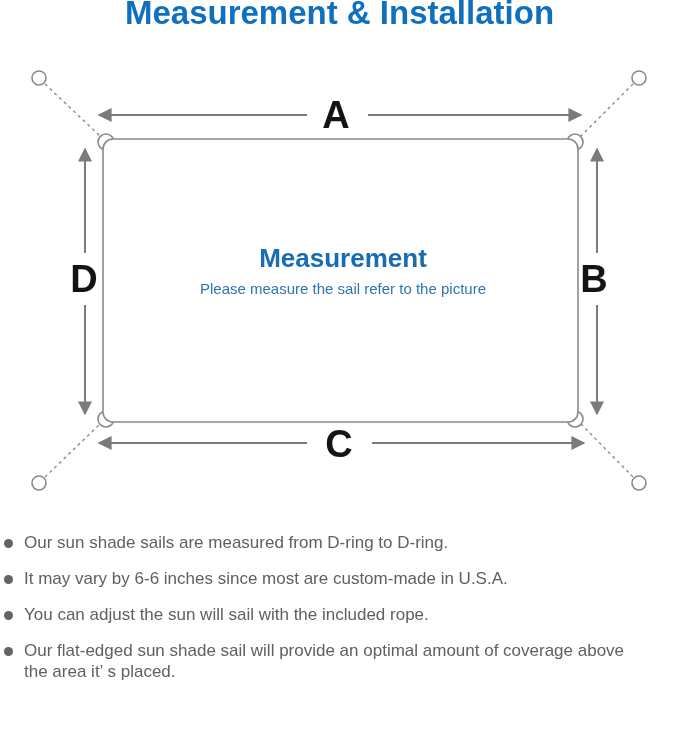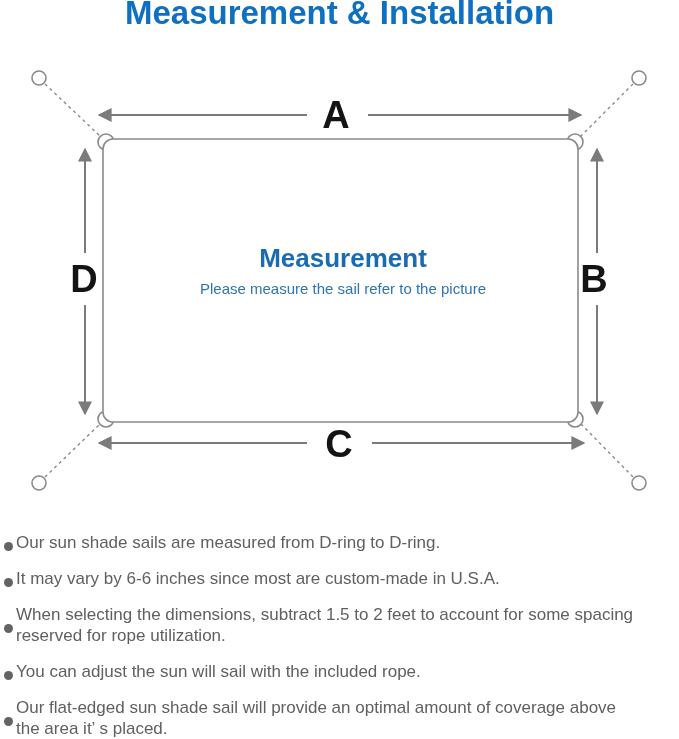--- a/index.html
+++ b/index.html
@@ -53,22 +53,22 @@
   }
   .notes {
     position: absolute;
     top: 532px; left: 4px;
     width: 670px;
     margin: 0; padding: 0;
     list-style: none;
   }
   .notes li {
     display: flex;
-    align-items: center;
-    gap: 3px;
+    align-items: flex-start;
+    gap: 11px;
     margin-top: 15px;
   }
   .notes li:first-child { margin-top: 0; }
   .dot {
     flex: 0 0 auto;
     width: 9px; height: 9px;
     margin-top: 7px;
     border-radius: 50%;
     background: #636363;
   }
@@ -132,25 +132,20 @@
     <li>
       <span class="dot"></span>
       <span class="note-text">Our sun shade sails are measured from D-ring to D-ring.</span>
     </li>
     <li>
       <span class="dot"></span>
       <span class="note-text">It may vary by 6-6 inches since most are custom-made in U.S.A.</span>
     </li>
     <li>
       <span class="dot"></span>
-      <span class="note-text">When selecting the dimensions, subtract 1.5 to 2 feet to account for some spacing
-reserved for rope utilization.</span>
-    </li>
-    <li>
-      <span class="dot"></span>
       <span class="note-text">You can adjust the sun will sail with the included rope.</span>
     </li>
     <li>
       <span class="dot"></span>
       <span class="note-text">Our flat-edged sun shade sail will provide an optimal amount of coverage above
 the area it’ s placed.</span>
     </li>
   </ul>
 
 </div>

